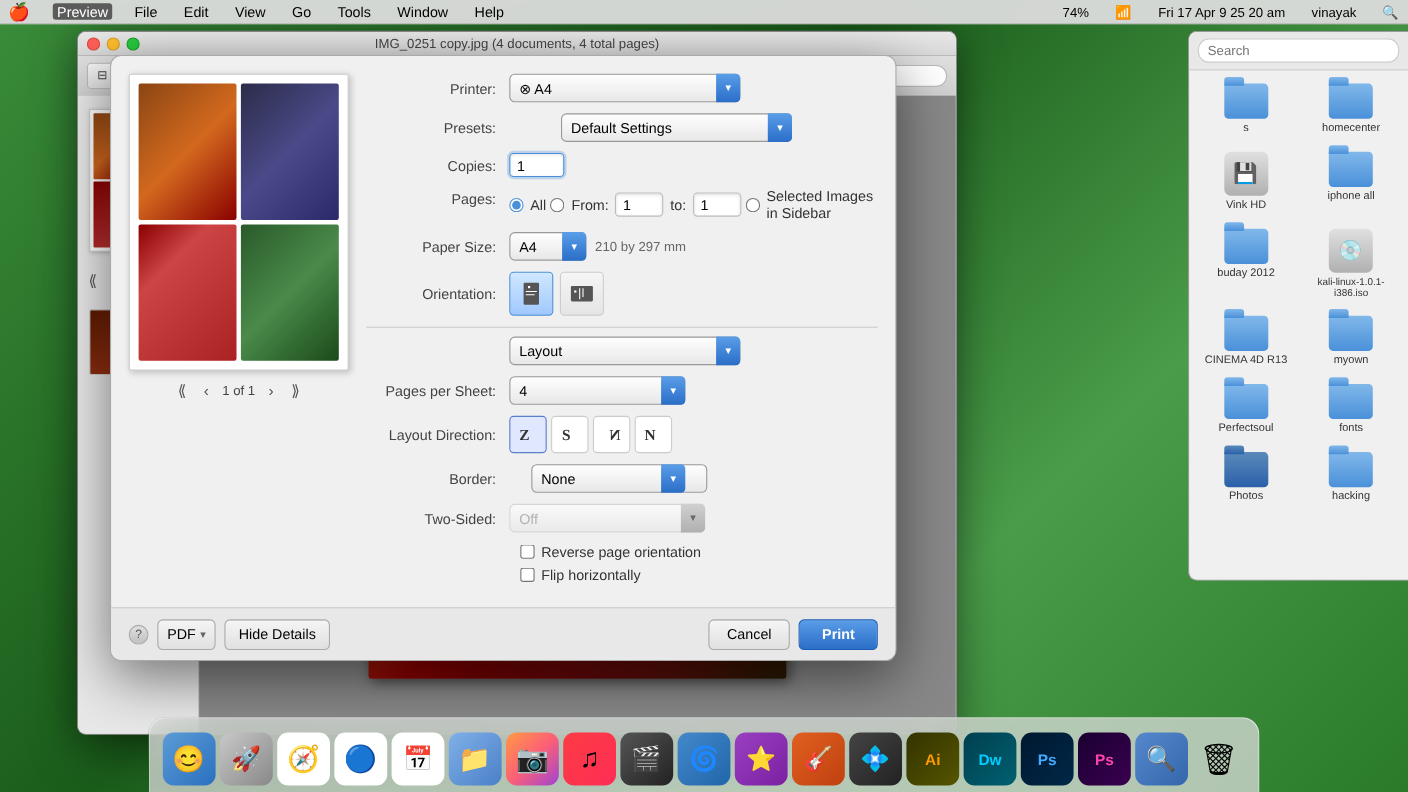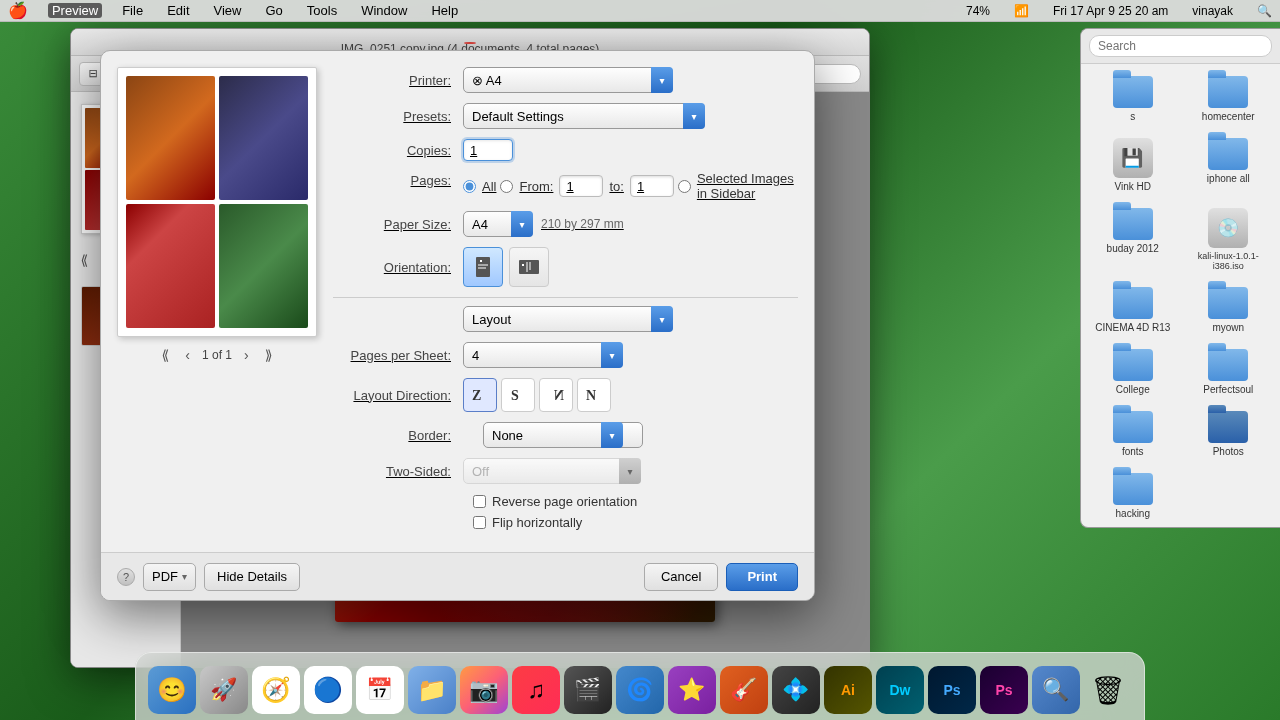--- a/index.html
+++ b/index.html
@@ -152,24 +152,23 @@
       box-shadow: 0 10px 40px rgba(0,0,0,0.5);
       border: 1px solid #888;
       overflow: hidden;
     }
     .window-titlebar {
       height: 22px;
       background: linear-gradient(180deg, #e8e8e8 0%, #d8d8d8 100%);
       border-bottom: 1px solid #bbb;
       display: flex;
       align-items: center;
-      padding: 13px 8px;
+      padding: 0 8px;
       gap: 6px;
       position: relative;
-      flex-direction: column;
     }
     .traffic-light {
       width: 12px;
       height: 12px;
       border-radius: 50%;
       cursor: pointer;
     }
     .tl-close { background: #ff5f57; border: 1px solid #e0443e; }
     .tl-min { background: #febc2e; border: 1px solid #d4a017; }
     .tl-max { background: #28c840; border: 1px solid #14a129; }
@@ -331,21 +330,20 @@
     }
 
     
     .dialog-options {
       flex: 1;
     }
     .option-row {
       display: flex;
       align-items: center;
       margin-bottom: 10px;
-      text-decoration: underline;
     }
     .option-label {
       width: 130px;
       text-align: right;
       padding-right: 12px;
       color: #444;
       font-size: 13px;
       flex-shrink: 0;
     }
     .option-control {
@@ -761,24 +759,20 @@
       <div class="disk-icon">💿</div>
       <span class="finder-item-label" style="font-size:9px;">kali-linux-1.0.1-i386.iso</span>
     </div>
     <div class="finder-item">
       <div class="folder-icon"></div>
       <span class="finder-item-label">CINEMA 4D R13</span>
     </div>
     <div class="finder-item">
       <div class="folder-icon"></div>
       <span class="finder-item-label">myown</span>
-    </div>
-    <div class="finder-item">
-      <div class="folder-icon"></div>
-      <span class="finder-item-label">College</span>
     </div>
     <div class="finder-item">
       <div class="folder-icon"></div>
       <span class="finder-item-label">Perfectsoul</span>
     </div>
     <div class="finder-item">
       <div class="folder-icon"></div>
       <span class="finder-item-label">fonts</span>
     </div>
     <div class="finder-item">
@@ -874,21 +868,21 @@
               <option>⊗ A4</option>
             </select>
             <div class="blue-arrow">▾</div>
           </div>
         </div>
       </div>
 
       <div class="option-row">
         <div class="option-label">Presets:</div>
         <div class="option-control">
-          <div class="layout-select-wrapper" style="width:242px;">
+          <div class="layout-select-wrapper" style="width:210px;margin-left:47px;">
             <select>
               <option>Default Settings</option>
             </select>
             <div class="blue-arrow">▾</div>
           </div>
         </div>
       </div>
 
       <div class="option-row">
         <div class="option-label">Copies:</div>

